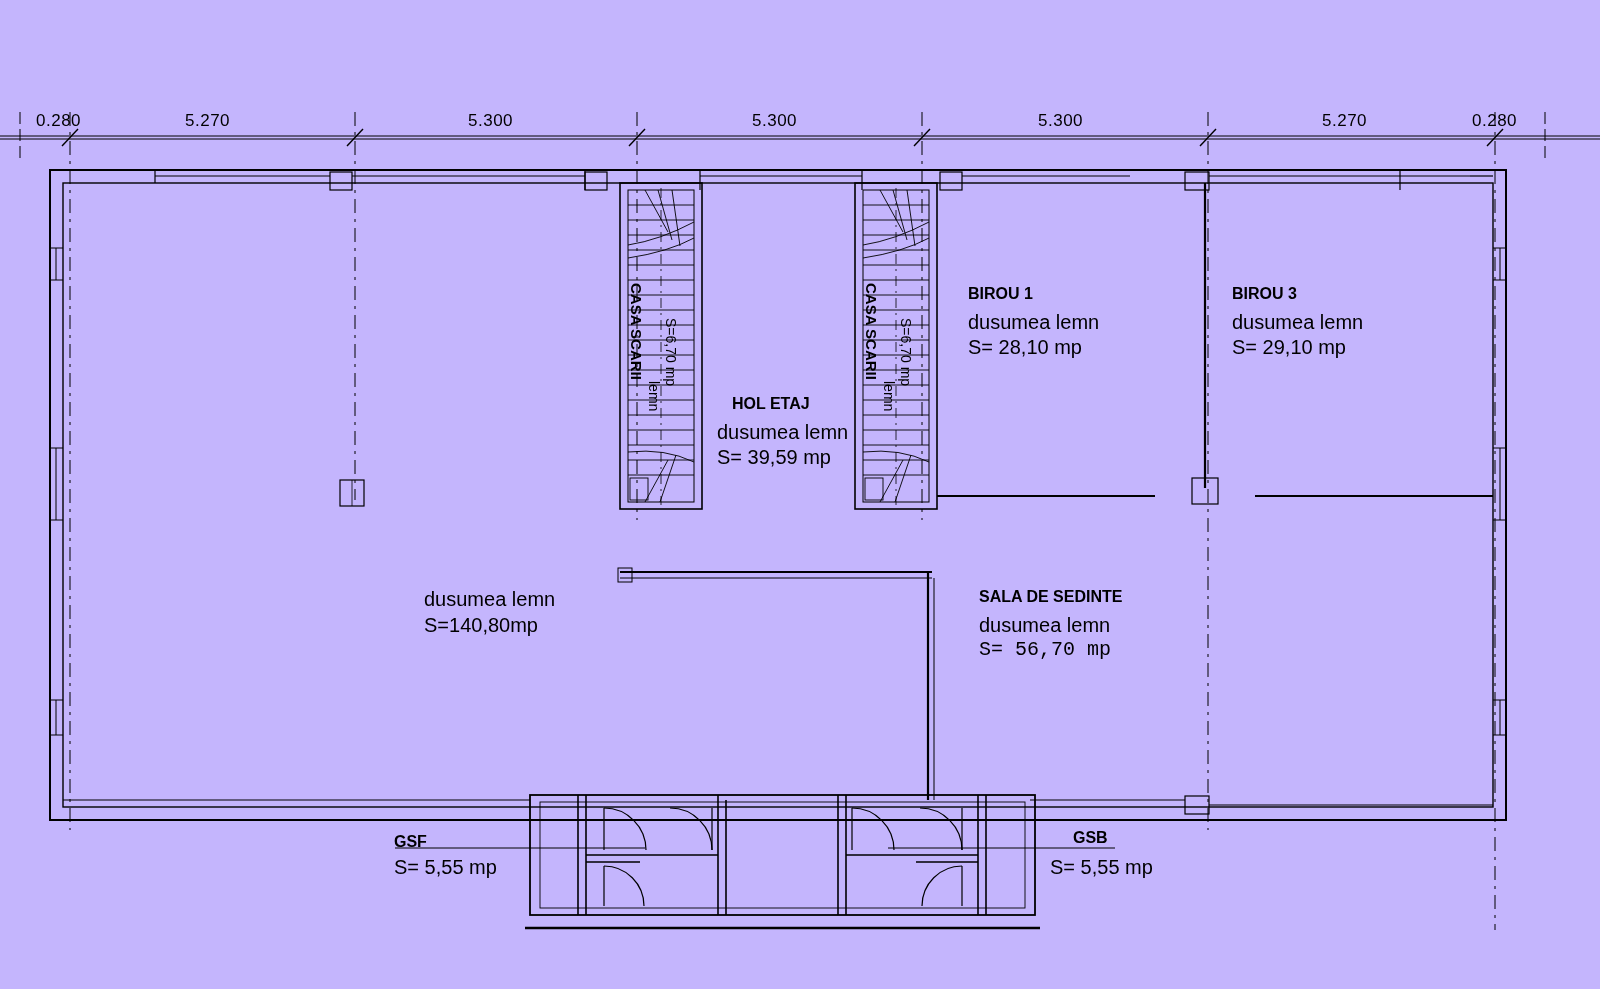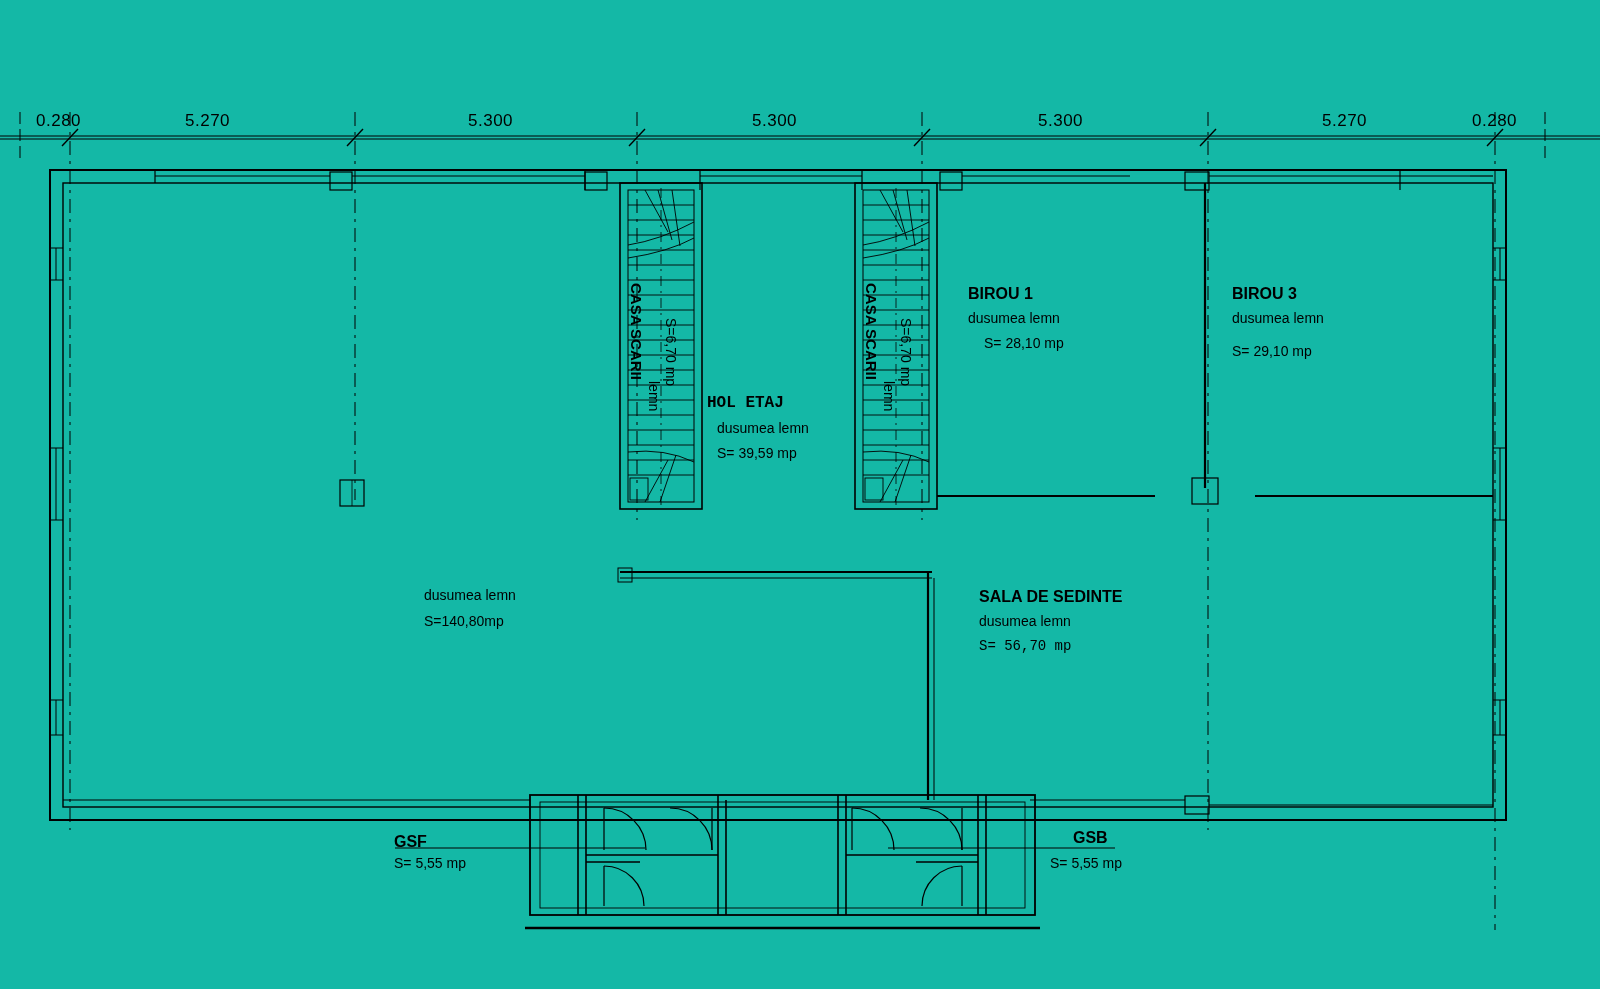--- a/index.html
+++ b/index.html
@@ -8,38 +8,38 @@
     background: #ffffff;
   }
   body {
     font-family: "Liberation Sans", sans-serif;
     color: #000000;
   }
   #plan {
     position: relative;
     width: 1600px;
     height: 989px;
-    background: #14b8a6;
+    background: #c4b5fd;
     overflow: hidden;
   }
   .lbl {
     position: absolute;
     white-space: nowrap;
     line-height: 1.22;
   }
   .dim-label {
     font-size: 17px;
     letter-spacing: 0.5px;
   }
   .room-title {
     font-size: 16px;
     font-weight: bold;
   }
   .room-sub {
-    font-size: 14px;
+    font-size: 20px;
   }
   .stair-label {
     font-size: 15px;
     font-weight: bold;
     transform-origin: left top;
   }
   .stair-sub {
     font-size: 14px;
     transform-origin: left top;
   }
@@ -272,31 +272,31 @@
   <div class="lbl dim-label" style="left:185px; top:111px;">5.270</div>
   <div class="lbl dim-label" style="left:468px; top:111px;">5.300</div>
   <div class="lbl dim-label" style="left:752px; top:111px;">5.300</div>
   <div class="lbl dim-label" style="left:1038px; top:111px;">5.300</div>
   <div class="lbl dim-label" style="left:1322px; top:111px;">5.270</div>
   <div class="lbl dim-label" style="left:1472px; top:111px;">0.280</div>
 
   <div class="lbl room-sub" style="left:424px; top:587px;">dusumea lemn</div>
   <div class="lbl room-sub" style="left:424px; top:613px;">S=140,80mp</div>
 
-  <div class="lbl room-title" style="left:707px; top:394px;font-family:Liberation Mono, monospace;">HOL ETAJ</div>
+  <div class="lbl room-title" style="left:732px; top:394px;">HOL ETAJ</div>
   <div class="lbl room-sub" style="left:717px; top:420px;">dusumea lemn</div>
   <div class="lbl room-sub" style="left:717px; top:445px;">S= 39,59 mp</div>
 
   <div class="lbl room-title" style="left:968px; top:284px;">BIROU 1</div>
   <div class="lbl room-sub" style="left:968px; top:310px;">dusumea lemn</div>
-  <div class="lbl room-sub" style="left:968px; top:335px;margin-left:16px;">S= 28,10 mp</div>
+  <div class="lbl room-sub" style="left:968px; top:335px;">S= 28,10 mp</div>
 
   <div class="lbl room-title" style="left:1232px; top:284px;">BIROU 3</div>
   <div class="lbl room-sub" style="left:1232px; top:310px;">dusumea lemn</div>
-  <div class="lbl room-sub" style="left:1232px; top:335px;margin-top:8px;">S= 29,10 mp</div>
+  <div class="lbl room-sub" style="left:1232px; top:335px;">S= 29,10 mp</div>
 
   <div class="lbl room-title" style="left:979px; top:587px;text-align:center;">SALA DE SEDINTE</div>
   <div class="lbl room-sub" style="left:979px; top:613px;">dusumea lemn</div>
   <div class="lbl room-sub" style="left:979px; top:638px;font-family:Liberation Mono, monospace;">S= 56,70 mp</div>
 
   <div class="lbl room-title" style="left:394px; top:832px;">GSF</div>
   <div class="lbl room-sub" style="left:394px; top:855px;">S= 5,55 mp</div>
 
   <div class="lbl room-title" style="left:1073px; top:828px;">GSB</div>
   <div class="lbl room-sub" style="left:1050px; top:855px;">S= 5,55 mp</div>

